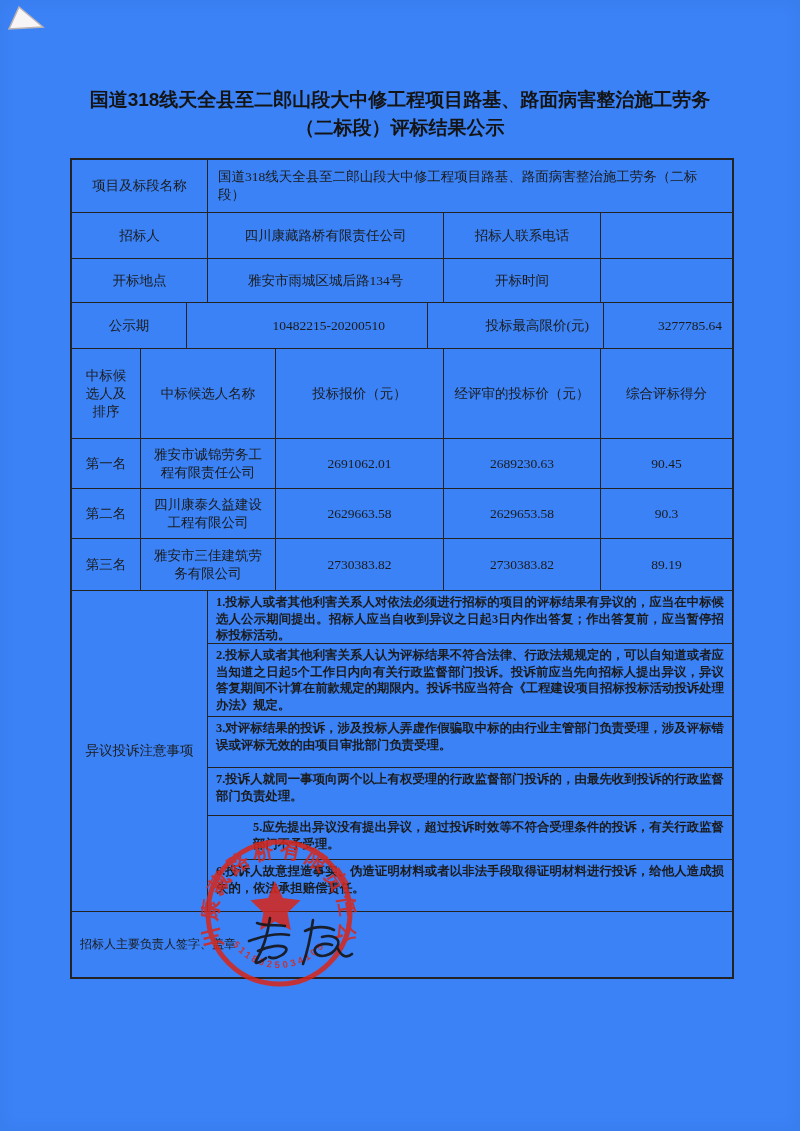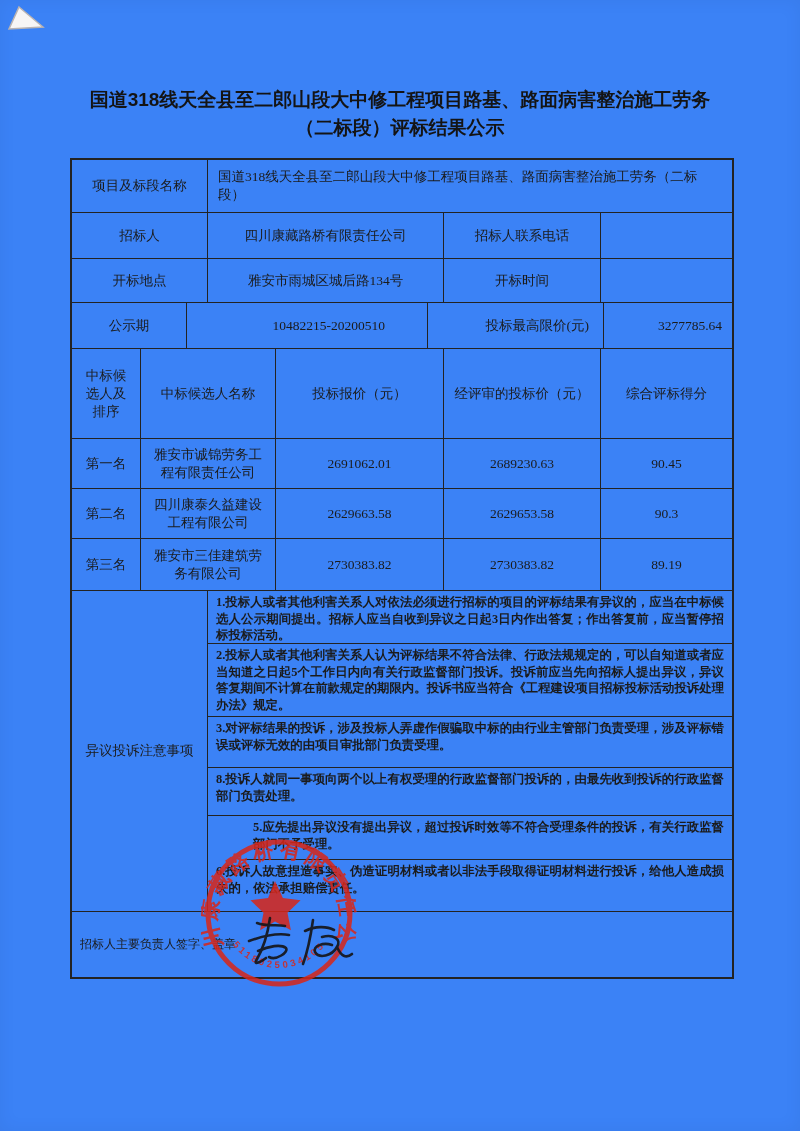--- a/index.html
+++ b/index.html
@@ -130,21 +130,21 @@
       <div class="cell c-eval">2730383.82</div>
       <div class="cell c-score">89.19</div>
     </div>
 
     <div class="notice-wrap">
       <div class="notice-label">异议投诉注意事项</div>
       <div class="notice-items">
         <div class="notice-item" style="height:53px;">1.投标人或者其他利害关系人对依法必须进行招标的项目的评标结果有异议的，应当在中标候选人公示期间提出。招标人应当自收到异议之日起3日内作出答复；作出答复前，应当暂停招标投标活动。</div>
         <div class="notice-item" style="height:73px;">2.投标人或者其他利害关系人认为评标结果不符合法律、行政法规规定的，可以自知道或者应当知道之日起5个工作日内向有关行政监督部门投诉。投诉前应当先向招标人提出异议，异议答复期间不计算在前款规定的期限内。投诉书应当符合《工程建设项目招标投标活动投诉处理办法》规定。</div>
         <div class="notice-item" style="height:51px;">3.对评标结果的投诉，涉及投标人弄虚作假骗取中标的由行业主管部门负责受理，涉及评标错误或评标无效的由项目审批部门负责受理。</div>
-        <div class="notice-item" style="height:48px;">8.投诉人就同一事项向两个以上有权受理的行政监督部门投诉的，由最先收到投诉的行政监督部门负责处理。</div>
+        <div class="notice-item" style="height:48px;">7.投诉人就同一事项向两个以上有权受理的行政监督部门投诉的，由最先收到投诉的行政监督部门负责处理。</div>
         <div class="notice-item" style="height:44px;margin-left:37px;">5.应先提出异议没有提出异议，超过投诉时效等不符合受理条件的投诉，有关行政监督部门不予受理。</div>
         <div class="notice-item last" style="flex:1;">6.投诉人故意捏造事实、伪造证明材料或者以非法手段取得证明材料进行投诉，给他人造成损失的，依法承担赔偿责任。</div>
       </div>
     </div>
 
     <div class="t-row last sig-row">
       <span>招标人主要负责人签字、盖章</span>
     </div>
 
   </div>

